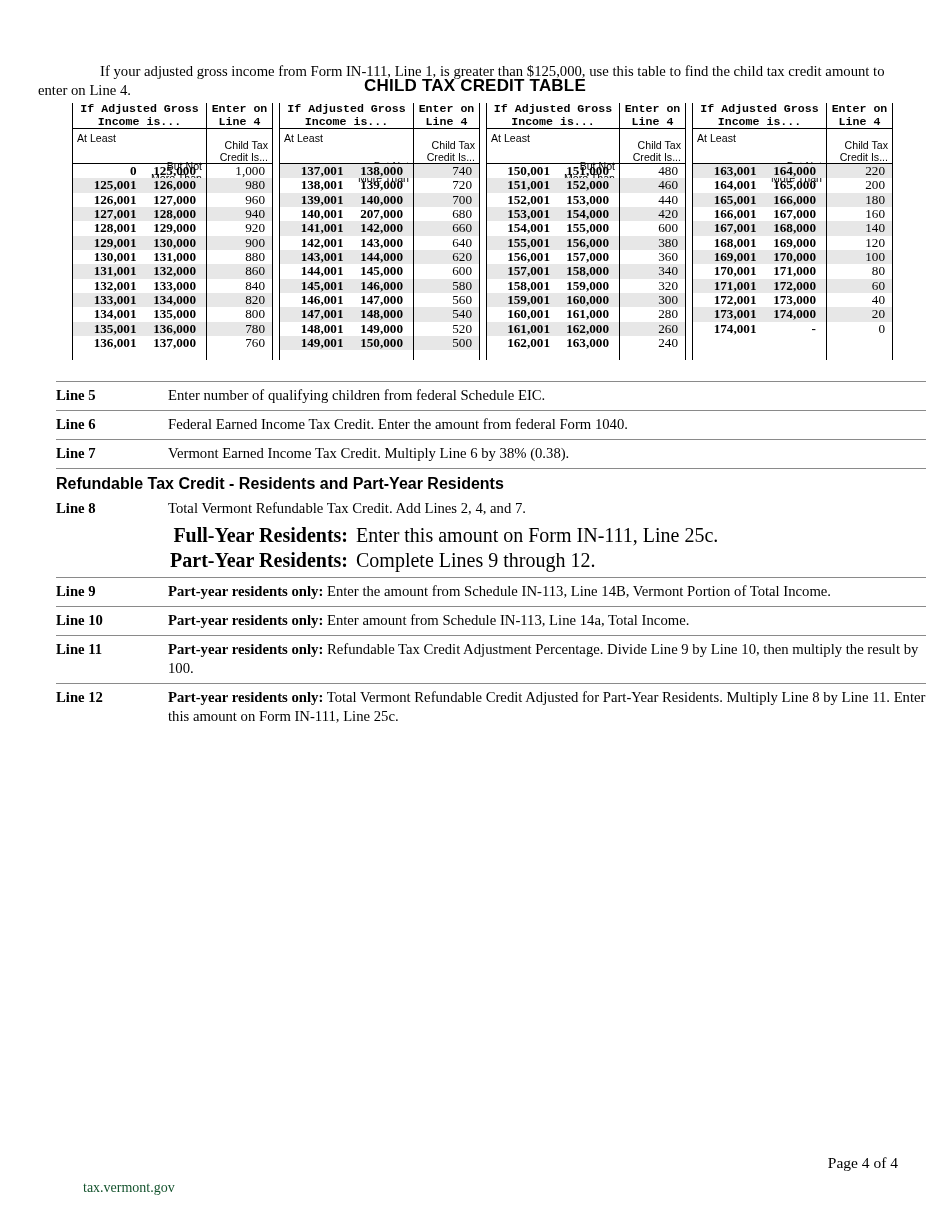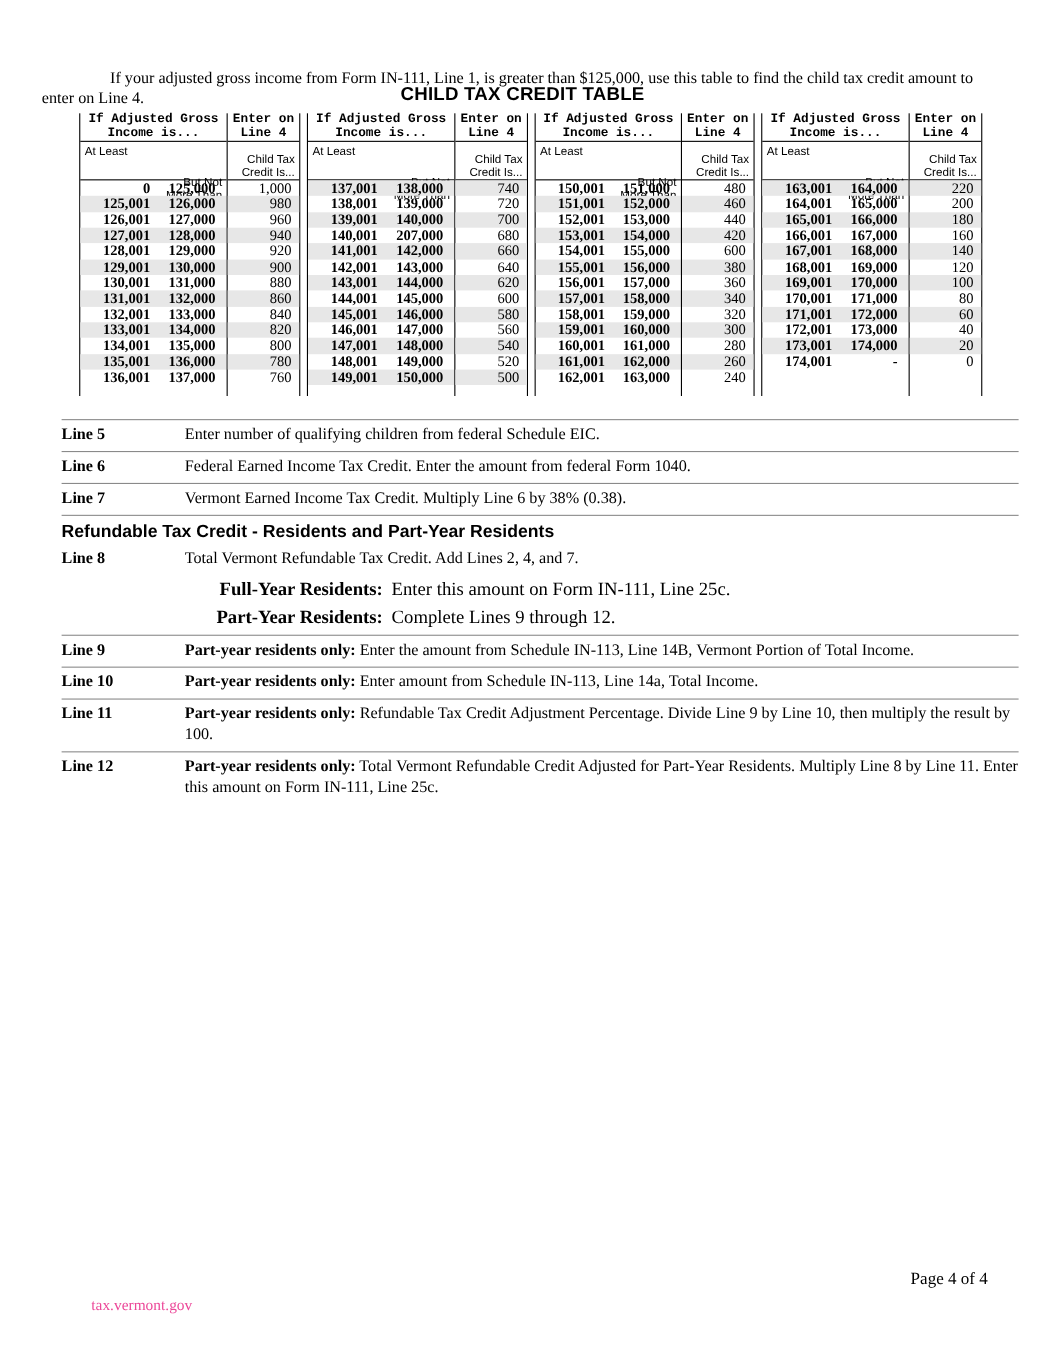--- a/index.html
+++ b/index.html
@@ -179,21 +179,21 @@
     font-size: 14.7px;
   }
   .line-row .ln-text {
     flex: 1 1 auto;
   }
   .ln-text b { font-weight: bold; }
 
   .sub-row {
     display: flex;
     flex-direction: row;
-    font-size: 17px;
+    font-size: 20px;
     line-height: 19px;
     padding: 3px 0 3px 0;
   }
   .sub-row .sub-label {
     width: 300px;
     flex: 0 0 300px;
     text-align: right;
     font-weight: bold;
     padding-right: 8px;
     box-sizing: border-box;
@@ -225,21 +225,21 @@
   }
   .footer-page {
     font-size: 15.5px;
     line-height: 22px;
     font-family: "Liberation Serif", serif;
   }
   .footer-link {
     position: absolute;
     left: 83px;
     top: 1180px;
-    color: #ec4899;
+    color: #14532d;
     font-size: 14px;
     font-family: "Liberation Serif", serif;
     text-decoration: none;
   }
 </style>
 </head>
 <body>
 
 <div class="page">
 

